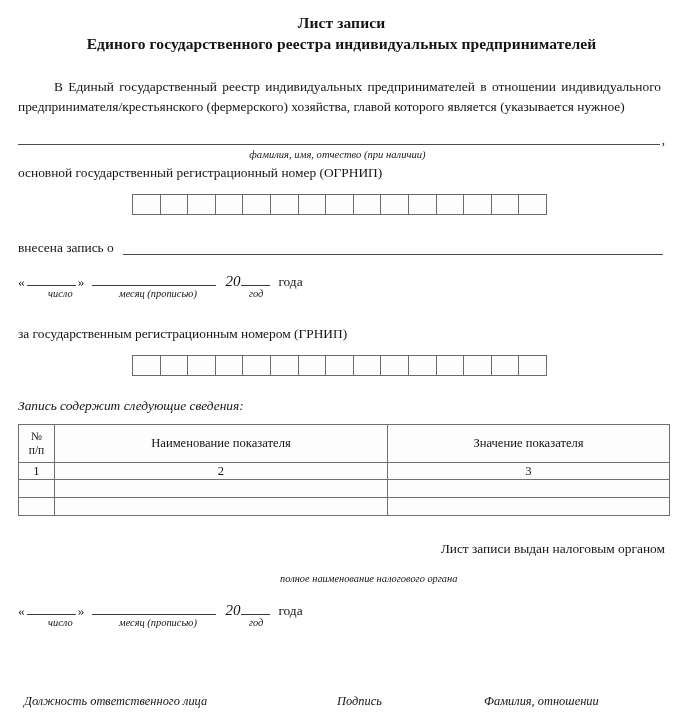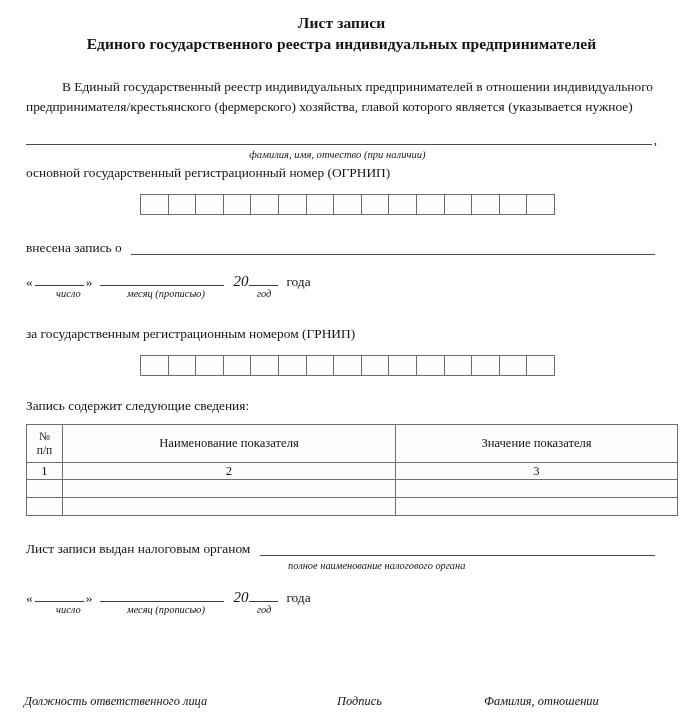--- a/index.html
+++ b/index.html
@@ -13,21 +13,21 @@
     font-family: "Liberation Serif", "DejaVu Serif", serif;
     color: #141414;
     position: relative;
     overflow: hidden;
   }
   .page {
     position: relative;
     width: 683px;
     height: 720px;
     box-sizing: border-box;
-    padding: 0 26px;
+    padding: 0 18px;
   }
 
   
   .title-block {
     text-align: center;
     padding-top: 13px;
   }
   .title-line1 {
     font-size: 15.5px;
     font-weight: bold;
@@ -81,21 +81,21 @@
     margin-right: 8px;
   }
 
   
   .label-line {
     font-size: 13.4px;
     line-height: 18px;
   }
   .ogrnip-label { margin-top: 3px; }
   .grnip-label  { margin-top: 22px; }
-  .table-label  { margin-top: 21px; }
+  .table-label  { margin-top: 21px; font-style: italic; }
 
   
   .boxes {
     display: flex;
     margin-left: 114px;
     margin-top: 12px;
     border-left: 1.4px solid #6b6b6b;
   }
   .boxes .cell {
     width: 27.6px;
@@ -210,20 +210,21 @@
     vertical-align: middle;
     font-size: 12.6px;
   }
   .tbl tbody tr.numbering td { height: 16px; }
 
   
   .issued-row {
     margin-top: 26px;
     display: flex;
     align-items: flex-end;
+    flex-direction: column;
   }
   .issued-row .txt {
     font-size: 13.4px;
     line-height: 14px;
     white-space: nowrap;
   }
   .issued-row .fill {
     flex: 1 1 auto;
     border-bottom: 1.3px solid #4a4a4a;
     height: 12px;

